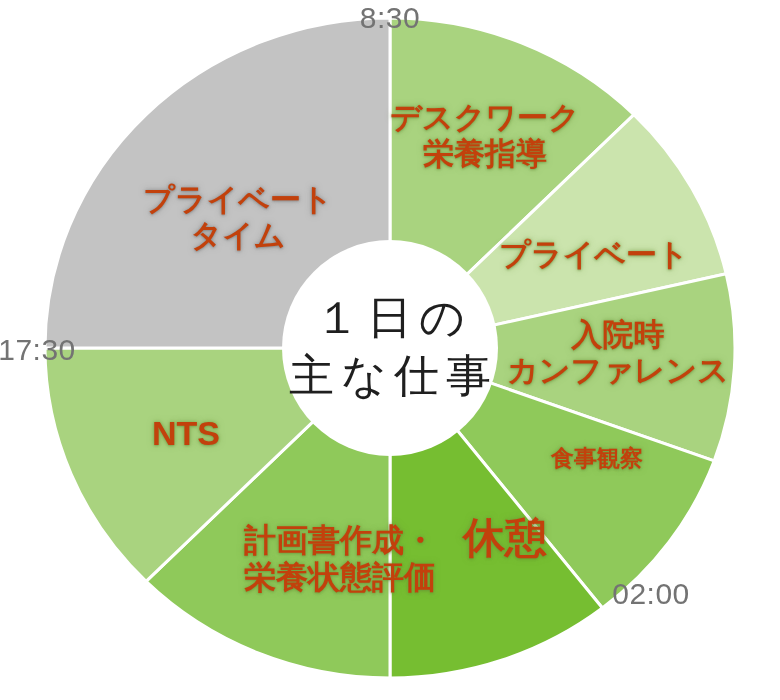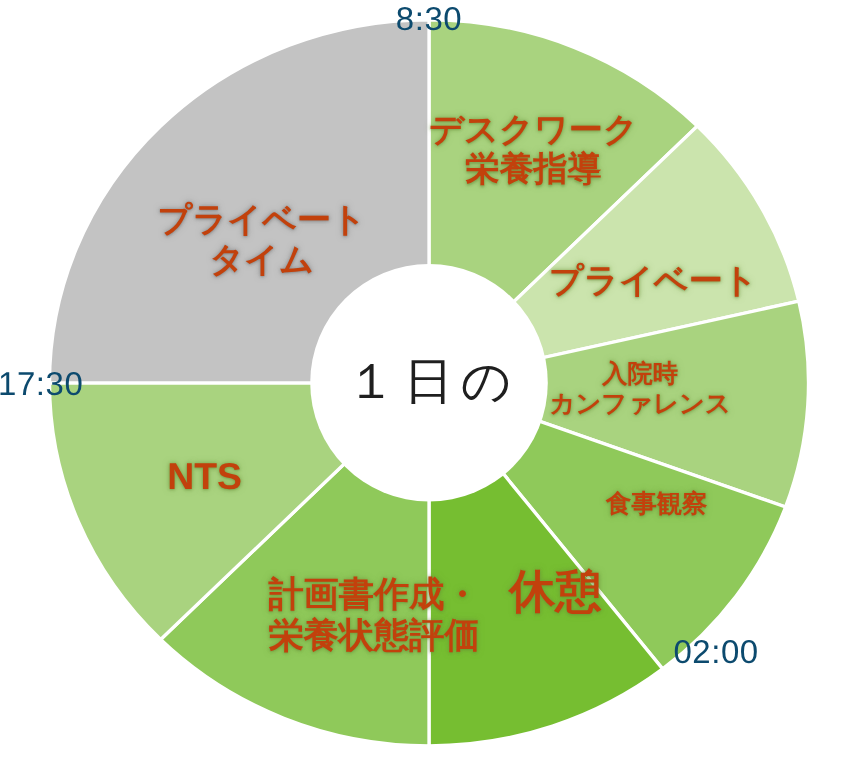--- a/index.html
+++ b/index.html
@@ -36,21 +36,21 @@
     pointer-events: none;
   }
   .seg-label.gray-shadow {
     text-shadow: 0 0 6px rgba(120,120,120,0.55),
                  0 0 3px rgba(120,120,120,0.45),
                  0 1px 2px rgba(100,100,100,0.35);
   }
   .time-label {
     position: absolute;
     transform: translate(-50%, -50%);
-    color: #0c4a6e;
+    color: #737373;
     font-size: 30px;
     font-weight: normal;
     letter-spacing: 0.5px;
     white-space: nowrap;
   }
   #center-hole {
     position: absolute;
     border-radius: 50%;
     background: #ffffff;
     display: flex;
@@ -83,33 +83,34 @@
         <path d="M 390 348 L 390 678 A 345 330 0 0 1 146.04816049064112 581.3452377915607 Z" fill="#8fc95a" stroke="#ffffff" stroke-width="3"></path>
         <path d="M 390 348 L 146.04816049064112 581.3452377915607 A 345 330 0 0 1 45 348.00000000000006 Z" fill="#a9d37f" stroke="#ffffff" stroke-width="3"></path>
         <path d="M 390 348 L 45 348.00000000000006 A 345 330 0 0 1 389.99999999999994 18 Z" fill="#c3c3c3" stroke="#ffffff" stroke-width="3"></path>
       </g>
   </svg>
 
   <div id="labels-layer">
       <div class="seg-label" style="left: 485px; top: 136px; font-size: 31px;">デスクワーク
 栄養指導</div>
       <div class="seg-label" style="left: 594px; top: 255px; font-size: 31px;">プライベート</div>
-      <div class="seg-label" style="left: 582px; top: 353px; font-size: 23px;">入院時
+      <div class="seg-label" style="left: 618px; top: 353px; font-size: 31px;">入院時
 カンファレンス</div>
       <div class="seg-label" style="left: 597px; top: 458px; font-size: 23px;">食事観察</div>
       <div class="seg-label" style="left: 505px; top: 538px; font-size: 42px;">休憩</div>
       <div class="seg-label" style="left: 340px; top: 559px; font-size: 32px;">計画書作成・
 栄養状態評価</div>
       <div class="seg-label" style="left: 186px; top: 434px; font-size: 34px;">NTS</div>
       <div class="seg-label gray-shadow" style="left: 238px; top: 198px; font-size: 31px; margin-top: 20px;">プライベート
 タイム</div>
     </div>
 
   <div id="center-hole" style="width: 216px; height: 216px; left: 282px; top: 240px;">
     <div class="center-line">１日の</div>
+    <div class="center-line">主な仕事</div>
   </div>
 
   <div id="times-layer">
       <div class="time-label" style="left: 390px; top: 18px;">8:30</div>
       <div class="time-label" style="left: 651px; top: 594px;">02:00</div>
       <div class="time-label" style="left: 37px; top: 350px;">17:30</div>
     </div>
 
 </div>
 

